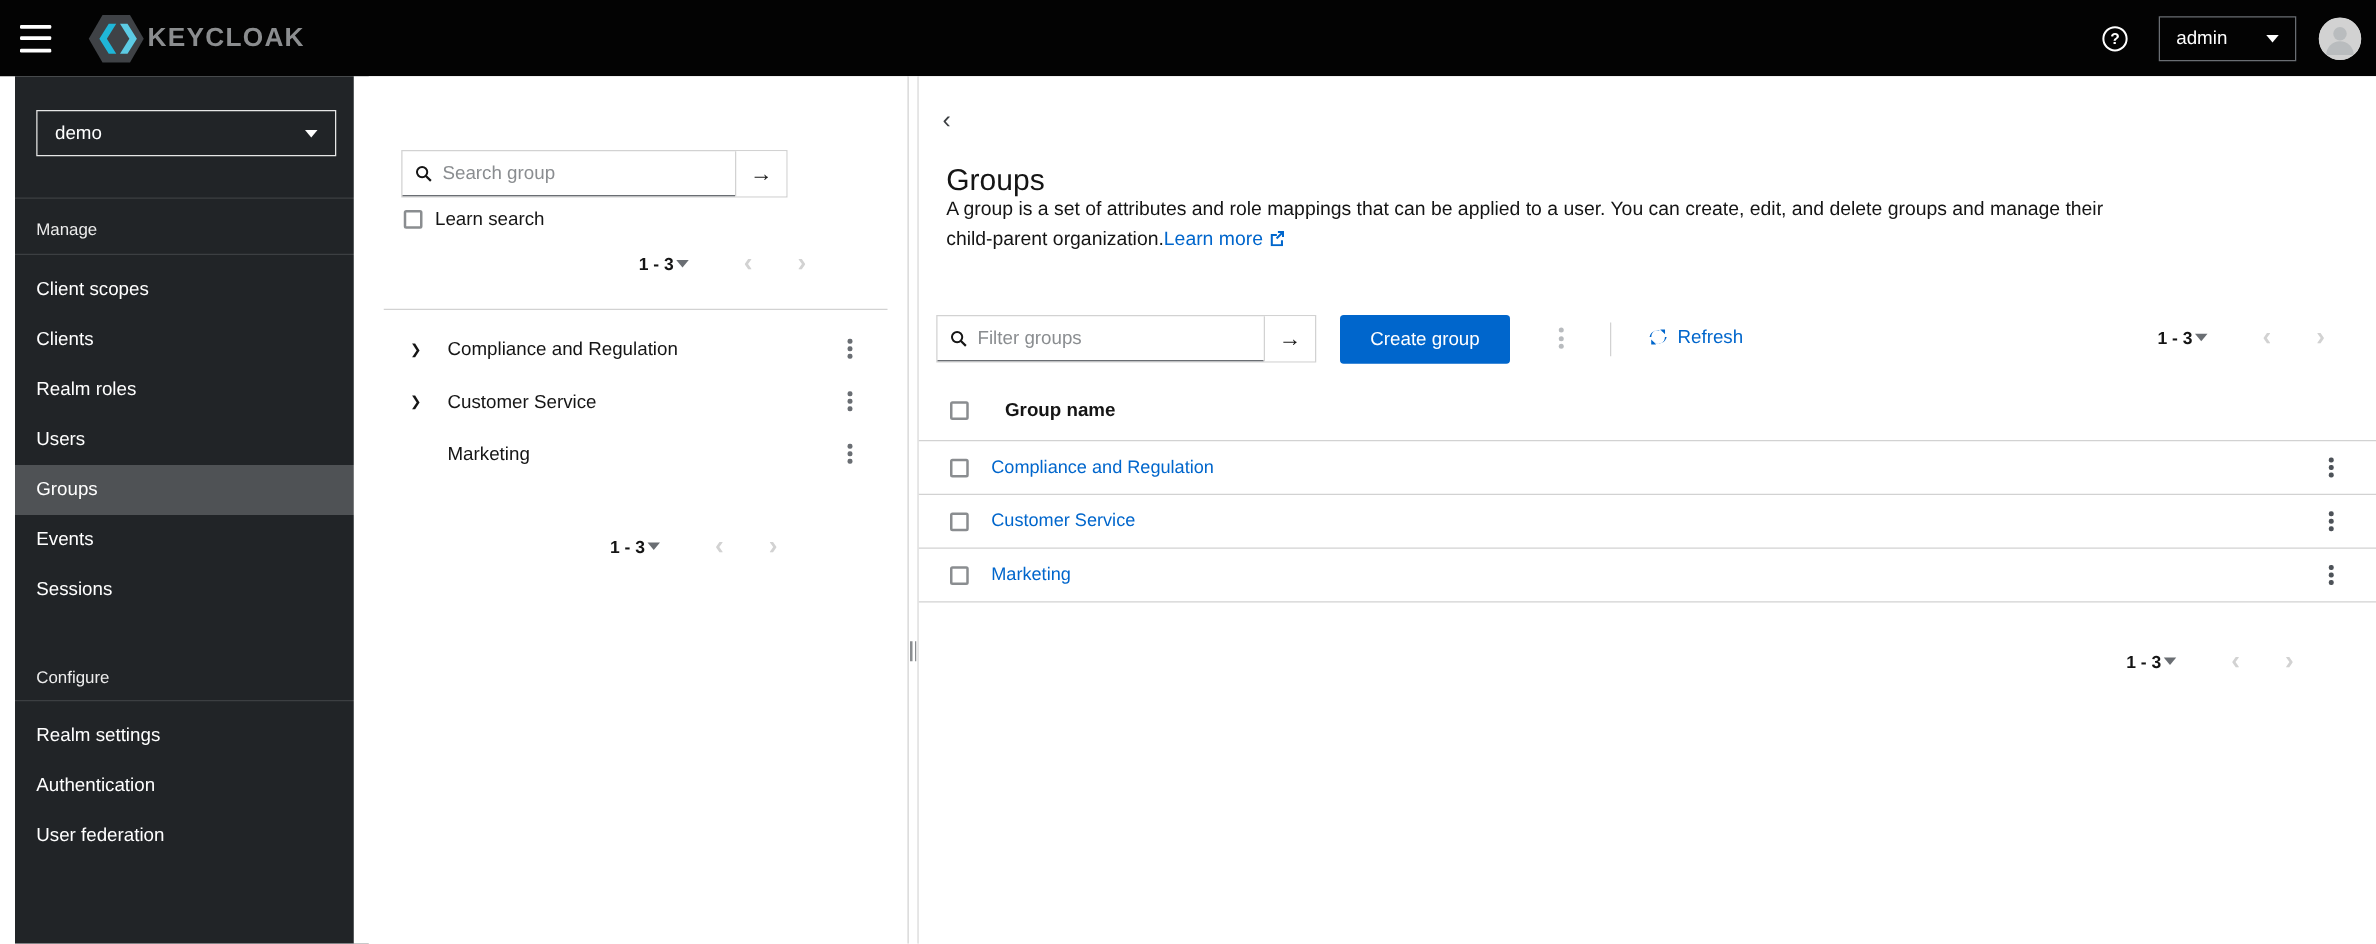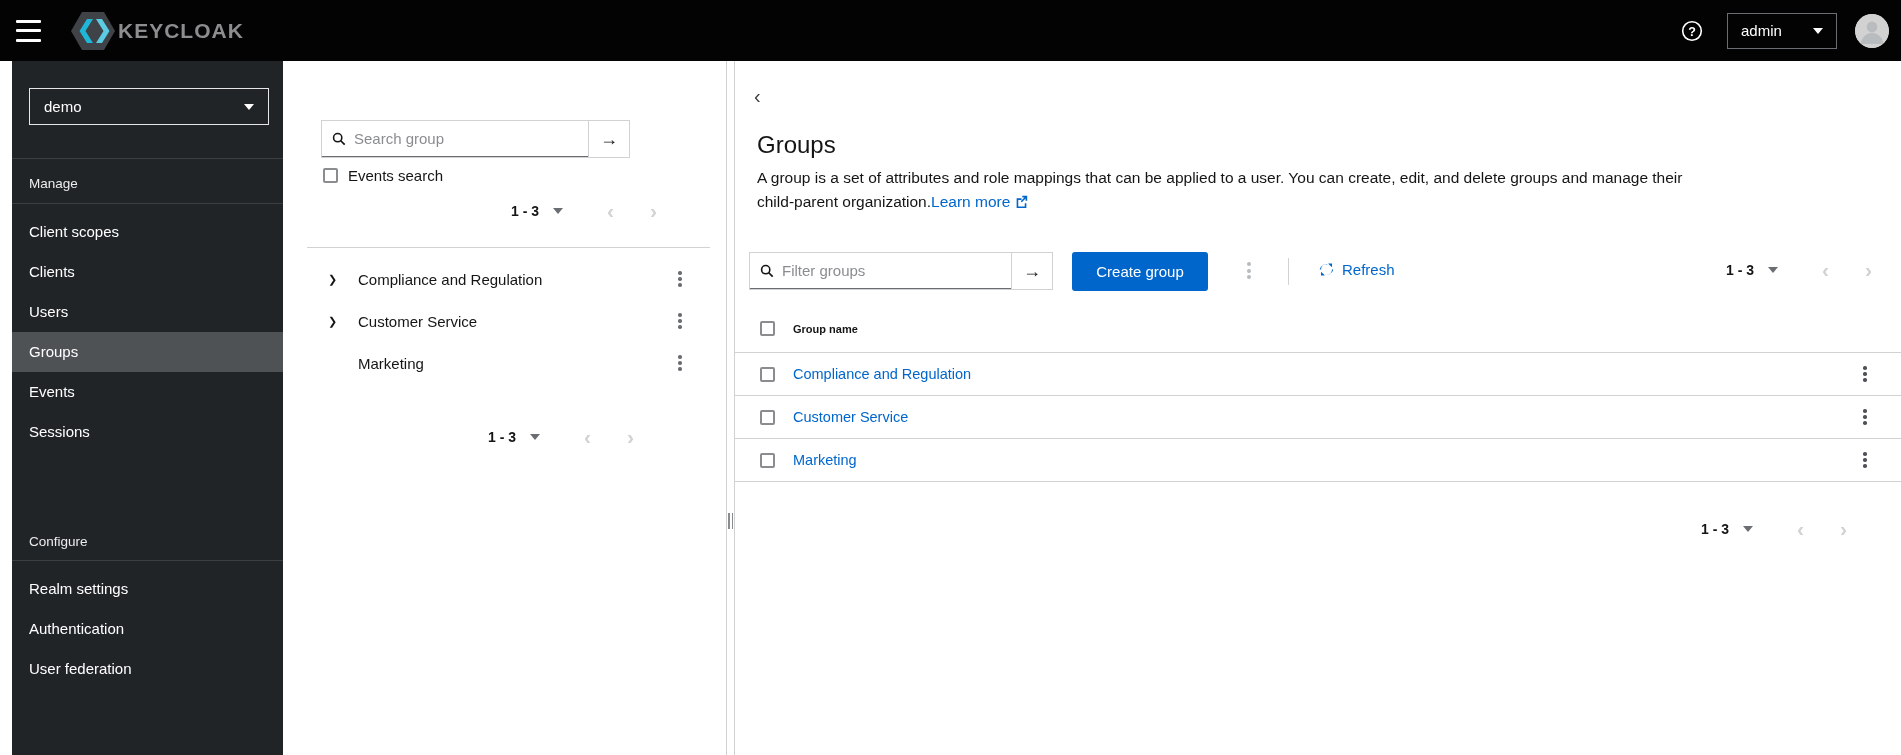--- a/index.html
+++ b/index.html
@@ -39,21 +39,21 @@
   .grip i { display:block; width:1.5px; height:16px; background:#8a8d90; }
   
   .search-group { display:flex; height:38px; border:1px solid #d2d2d2; background:#fff; }
   .search-field { flex:1; display:flex; align-items:center; gap:8px; padding:0 10px; border-bottom:1px solid #6a6e73; min-width:0; }
   .search-field input { border:none; outline:none; flex:1; font-size:15px; color:#8b5cf6; min-width:0; font-family:"Liberation Sans",sans-serif; }
   .search-field input::placeholder { color:#8a8d90; }
   .search-btn { width:41px; border-left:1px solid #d2d2d2; background:#fff; display:flex; align-items:center; justify-content:center;
     font-size:18px; color:#151515; cursor:pointer; }
   .checkbox { width:15px; height:15px; min-width:15px; border:2px solid #8a8d90; border-radius:2px; background:#fff; cursor:pointer; }
   .pager { position:absolute; display:flex; align-items:center; }
-  .pager-toggle { display:flex; align-items:center; gap:14px; cursor:pointer;justify-content:space-between; }
+  .pager-toggle { display:flex; align-items:center; gap:2px; cursor:pointer;justify-content:space-between; }
   .pager-range { font-size:14px; font-weight:bold; color:#151515; }
   .caret-g { width:0;height:0;border:5px solid transparent;border-top:6px solid #6a6e73;margin-top:5px; }
   .pg-nav { font-size:21px; font-weight:bold; color:#d2d2d2; line-height:16px; cursor:pointer; }
   .pg-nav.prev { margin-left:44px; }
   .pg-nav.next { margin-left:36px; }
   .kebab { display:flex; flex-direction:column; align-items:center; gap:2.5px; width:20px; padding:3px 0; cursor:pointer; }
   .kebab i { width:3.5px; height:3.5px; border-radius:50%; display:block; background:#6a6e73; }
   .kebab.light i { background:#b8bbbe; width:4px; height:4px; }
   .kebab.dark i { background:#4d5258; }
   
@@ -65,33 +65,33 @@
   .tree-rows { position:absolute; top:197px; left:0; right:0; }
   .tree-row { height:42px; display:flex; align-items:center; padding:0 36px 0 45px; }
   .tree-expand { width:14px; margin-right:16px; font-size:11px; color:#151515; cursor:pointer; }
   .tree-expand.hidden { visibility:hidden; }
   .tree-label { font-size:15px; color:#151515; cursor:pointer; }
   .tree-row .kebab { margin-left:auto; }
   
   #main-panel { position:absolute; left:735px; top:61px; right:0; bottom:0; background:#fff; }
   .back-btn { position:absolute; left:19px; top:24px; font-size:20px; color:#3c3f42; cursor:pointer; }
   .page-title { position:absolute; left:22px; top:70px; font-size:24px; font-weight:400; color:#151515; }
-  .desc { position:absolute; left:22px; top:105px; font-size:15.5px; line-height:24px; color:#151515; }
+  .desc { position:absolute; left:22px; top:95px; font-size:15.5px; line-height:24px; color:#151515; }
   .learn-more { color:#0066cc; cursor:pointer; white-space:nowrap; }
   .toolbar { position:absolute; left:0; right:0; top:191px; height:40px; }
   #main-filter { position:absolute; left:14px; top:0; width:304px; }
   .create-btn { position:absolute; left:337px; top:0; width:136px; height:39px; background:#0066cc; border:none; border-radius:3px;
     color:#fff; font-size:15px; font-family:"Liberation Sans",sans-serif; cursor:pointer; }
   .toolbar .kebab.light { position:absolute; left:504px; top:7px; }
   .toolbar-divider { position:absolute; left:553px; top:6px; width:1px; height:27px; background:#d2d2d2; }
   .refresh { position:absolute; left:584px; top:9px; display:flex; align-items:center; gap:8px; color:#0066cc; font-size:15px; cursor:pointer; }
   #toolbar-pager { left:991px; top:10px; }
   .table { position:absolute; left:0; right:0; top:244px; }
   .t-header { height:48px; display:flex; align-items:center; padding:0 26px 0 25px; border-bottom:1px solid #d2d2d2; }
-  .t-header .h-label { margin-left:18px; font-size:11px; font-weight:bold; }
+  .t-header .h-label { margin-left:29px; font-size:15px; font-weight:bold; }
   .t-row { height:43px; display:flex; align-items:center; padding:0 26px 0 25px; border-bottom:1px solid #d2d2d2; }
   .t-link { margin-left:18px; font-size:14.5px; color:#0066cc; cursor:pointer; }
   .t-row .kebab { margin-left:auto; }
   #main-bottom-pager { left:966px; top:460px; }
   #tree-top-pager { left:228px; top:142px; }
   #tree-bottom-pager { left:205px; top:368px; }
 </style>
 </head>
 <body>
 
@@ -133,20 +133,21 @@
   <div class="realm-select">
     <span>demo</span>
     <span class="caret-w"></span>
   </div>
   <div class="sb-divider" style="top:97px"></div>
   <div class="section-label" style="top:115px">Manage</div>
   <div class="sb-divider" style="top:142px"></div>
   <div class="nav" style="top:151px">
     <div class="nav-item">Client scopes</div>
     <div class="nav-item">Clients</div>
+    <div class="nav-item">Realm roles</div>
     <div class="nav-item">Users</div>
     <div class="nav-item active">Groups</div>
     <div class="nav-item">Events</div>
     <div class="nav-item">Sessions</div>
   </div>
   <div class="section-label" style="top:473px">Configure</div>
   <div class="sb-divider" style="top:499px"></div>
   <div class="nav" style="top:508px">
     <div class="nav-item">Realm settings</div>
     <div class="nav-item">Authentication</div>
@@ -162,21 +163,21 @@
         <line x1="10" y1="10" x2="14.5" y2="14.5" stroke="#151515" stroke-width="2"></line>
       </svg>
       <input placeholder="Search group" style="">
     </div>
     <div class="search-btn">
       <span>→</span>
     </div>
   </div>
   <div class="exact-row">
     <span class="checkbox"></span>
-    <label>Events search</label>
+    <label>Learn search</label>
   </div>
   <div id="tree-top-pager" class="pager">
     <span class="pager-toggle">
       <span class="pager-range">1 - 3</span>
       <span class="caret-g"></span>
     </span>
     <span class="pg-nav prev">‹</span>
     <span class="pg-nav next">›</span>
   </div>
   <div class="tree-divider"></div>

